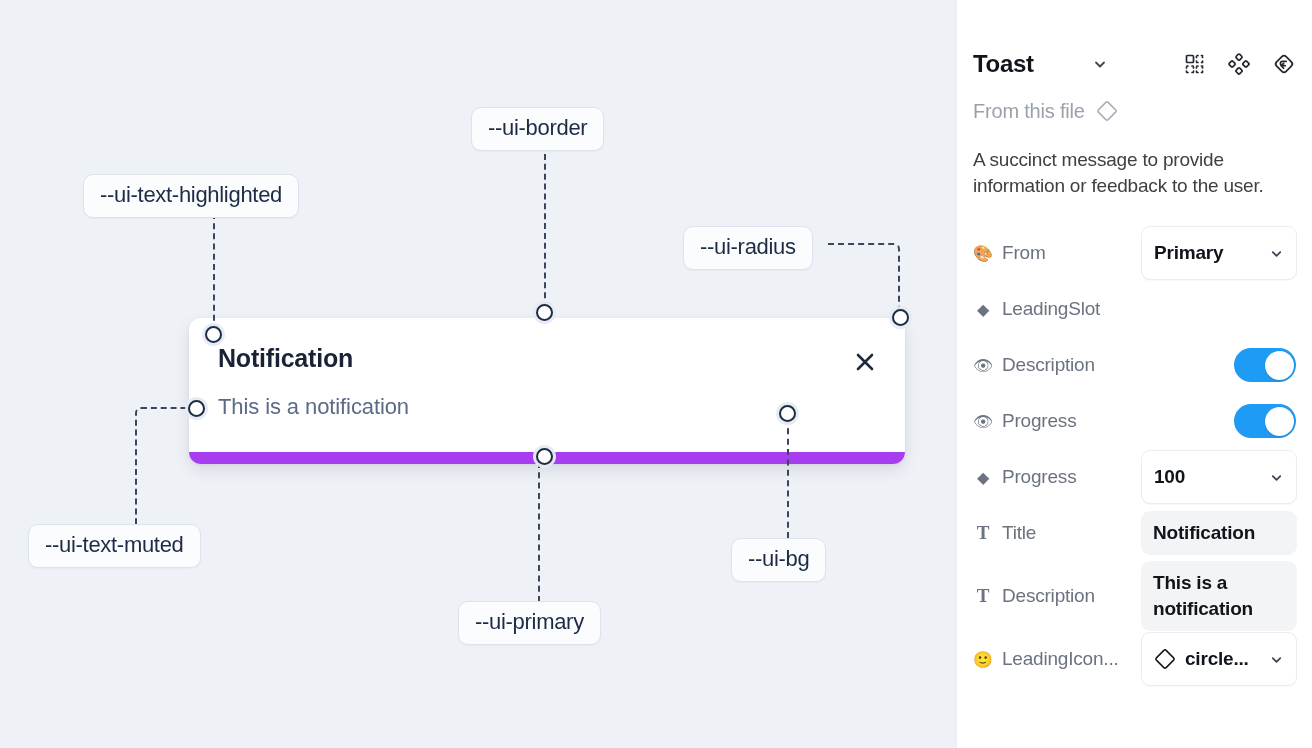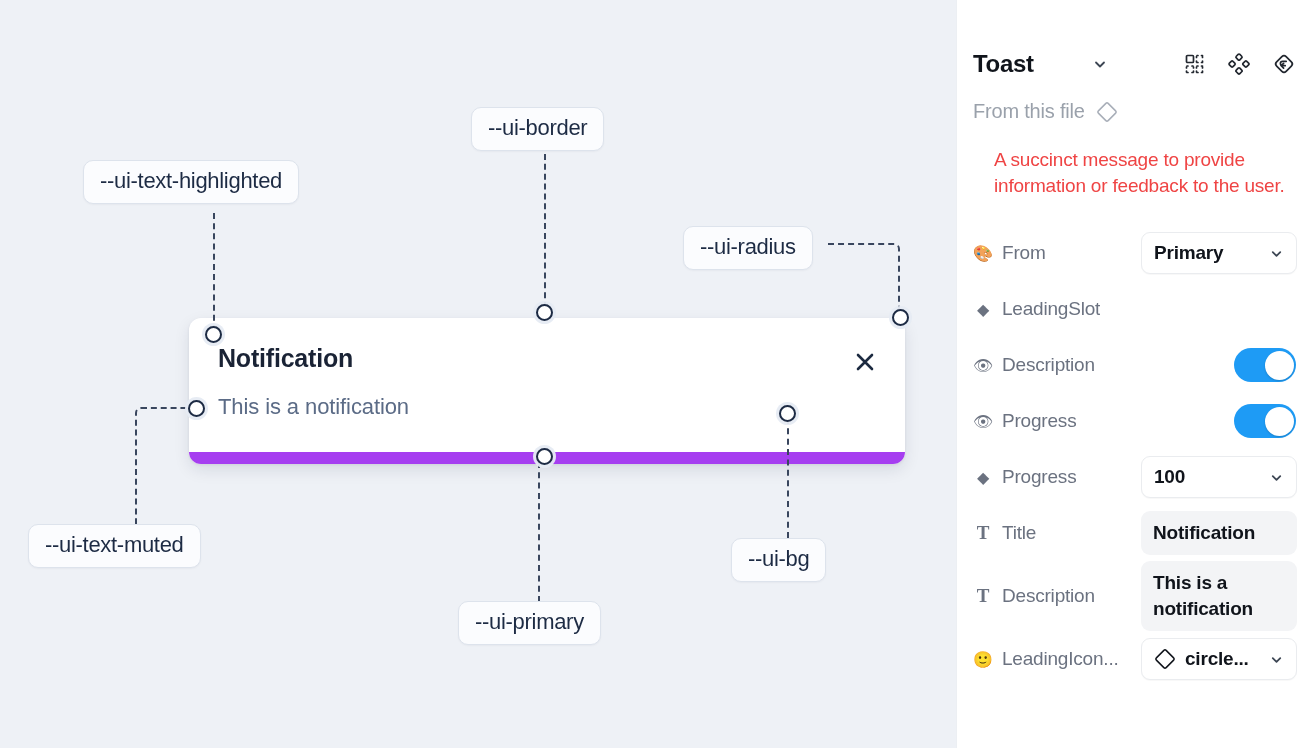--- a/index.html
+++ b/index.html
@@ -112,50 +112,49 @@
     font-size: 24px; font-weight: 700; color: #10141b;
     letter-spacing: -0.3px;
   }
   .panel-title-caret {
     margin-left: 10px; color: #3d4654; display: flex; align-items: center;
   }
   .header-icons { margin-left: auto; display: flex; gap: 22px; align-items: center; }
   .header-icons .hicon { color: #22272f; display: flex; cursor: pointer; }
 
   .from-file-row {
-    display: flex; align-items: center; gap: 11px;
+    display: flex; align-items: flex-start; gap: 11px;
     margin-top: 8px;
   }
   .from-file-label { font-size: 20px; color: #9aa1ab; letter-spacing: -0.2px; }
 
   .panel-desc {
     margin-top: 24px;
-    font-size: 19px; line-height: 26px; color: #ef4444;
+    font-size: 19px; line-height: 26px; color: #404040;
     letter-spacing: -0.2px;
-    margin-left: 21px;
   }
 
   .props { margin-top: 26px; }
   .prop-row {
     display: flex; align-items: center;
     min-height: 56px;
   }
   .prop-label {
     display: flex; align-items: center; gap: 9px;
     width: 168px; flex: none;
     font-size: 19px; color: #6b7280; letter-spacing: -0.2px;
   }
   .prop-label .plabel-text { overflow: hidden; text-overflow: ellipsis; white-space: nowrap; }
   .prop-ico { width: 20px; display: flex; align-items: center; justify-content: center; font-size: 16px; flex: none; }
   .prop-ico.serif-t { font-family: "Liberation Serif", serif; font-weight: 700; font-size: 19px; color: #6b7280; }
   .prop-ico.diamond { color: #6b7280; }
   .prop-control { flex: 1; display: flex; justify-content: flex-end; }
 
   .select {
-    width: 156px; height: 42px;
+    width: 156px; height: 54px;
     border: 1.5px solid #eaecef;
     border-radius: 9px;
     background: #ffffff;
     display: flex; align-items: center;
     padding: 0 12px;
     font-size: 19px; font-weight: 600; color: #10141b;
     cursor: pointer;
     letter-spacing: -0.2px;
     box-shadow: 0 1px 1px rgba(16,20,27,.03);
   }
@@ -221,21 +220,21 @@
 
     <div class="dot" style="left:205px; top:326px;"></div>
     <div class="dot" style="left:536px; top:304px;"></div>
     <div class="dot" style="left:892px; top:309px;"></div>
     <div class="dot" style="left:188px; top:400px;"></div>
     <div class="dot" style="left:779px; top:405px;"></div>
     <div class="dot" style="left:536px; top:448px;"></div>
 
     <div class="token" style="left:471px; top:107px;">--ui-border</div>
 
-    <div class="token" style="left:83px; top:160px;">--ui-text-highlighted</div>
+    <div class="token" style="left:83px; top:174px;">--ui-text-highlighted</div>
 
     <div class="token" style="left:683px; top:226px;">--ui-radius</div>
 
     <div class="token" style="left:28px; top:524px;">--ui-text-muted</div>
 
     <div class="token" style="left:458px; top:601px;">--ui-primary</div>
 
     <div class="token" style="left:731px; top:538px;">--ui-bg</div>
   </div>
 

